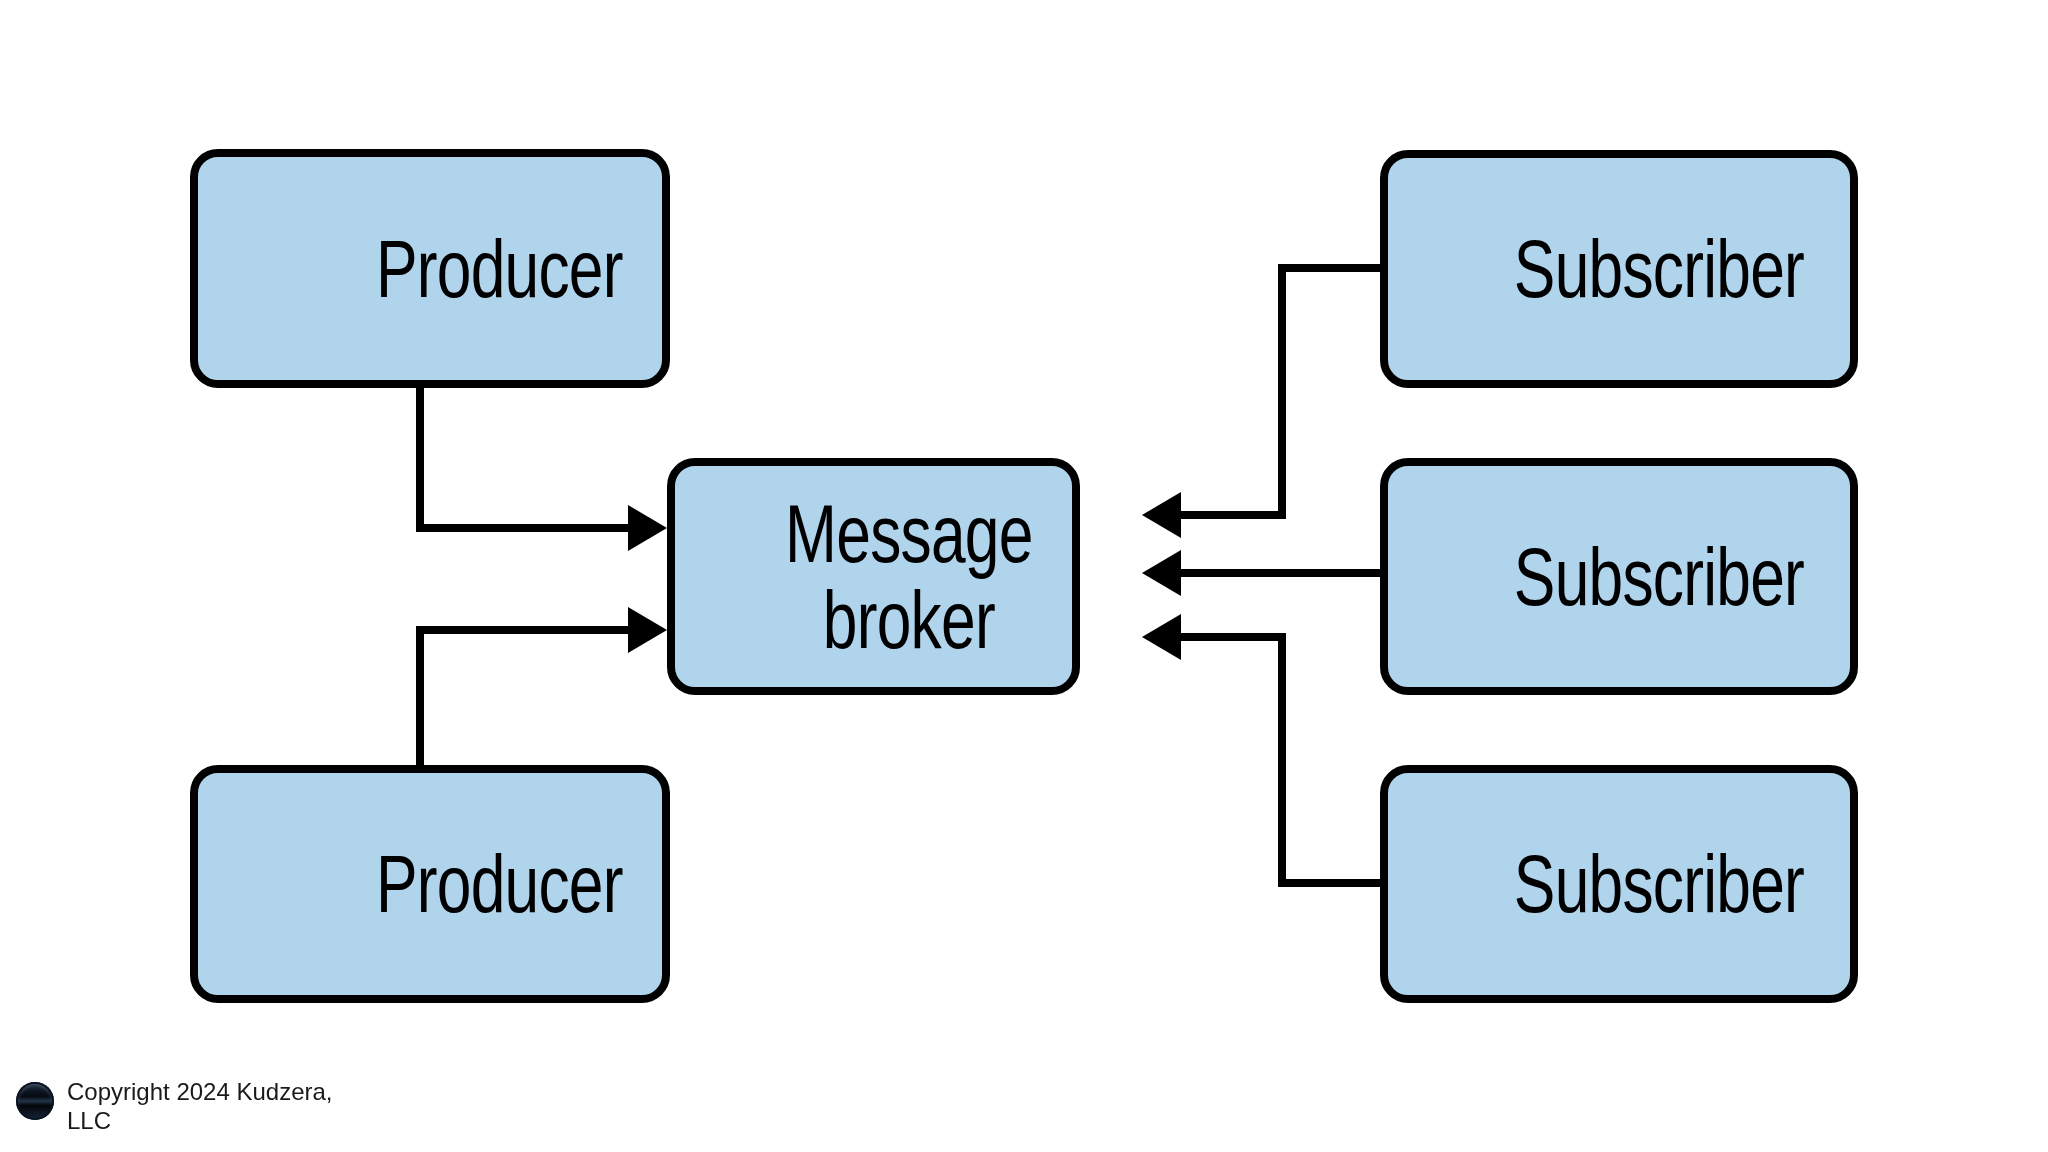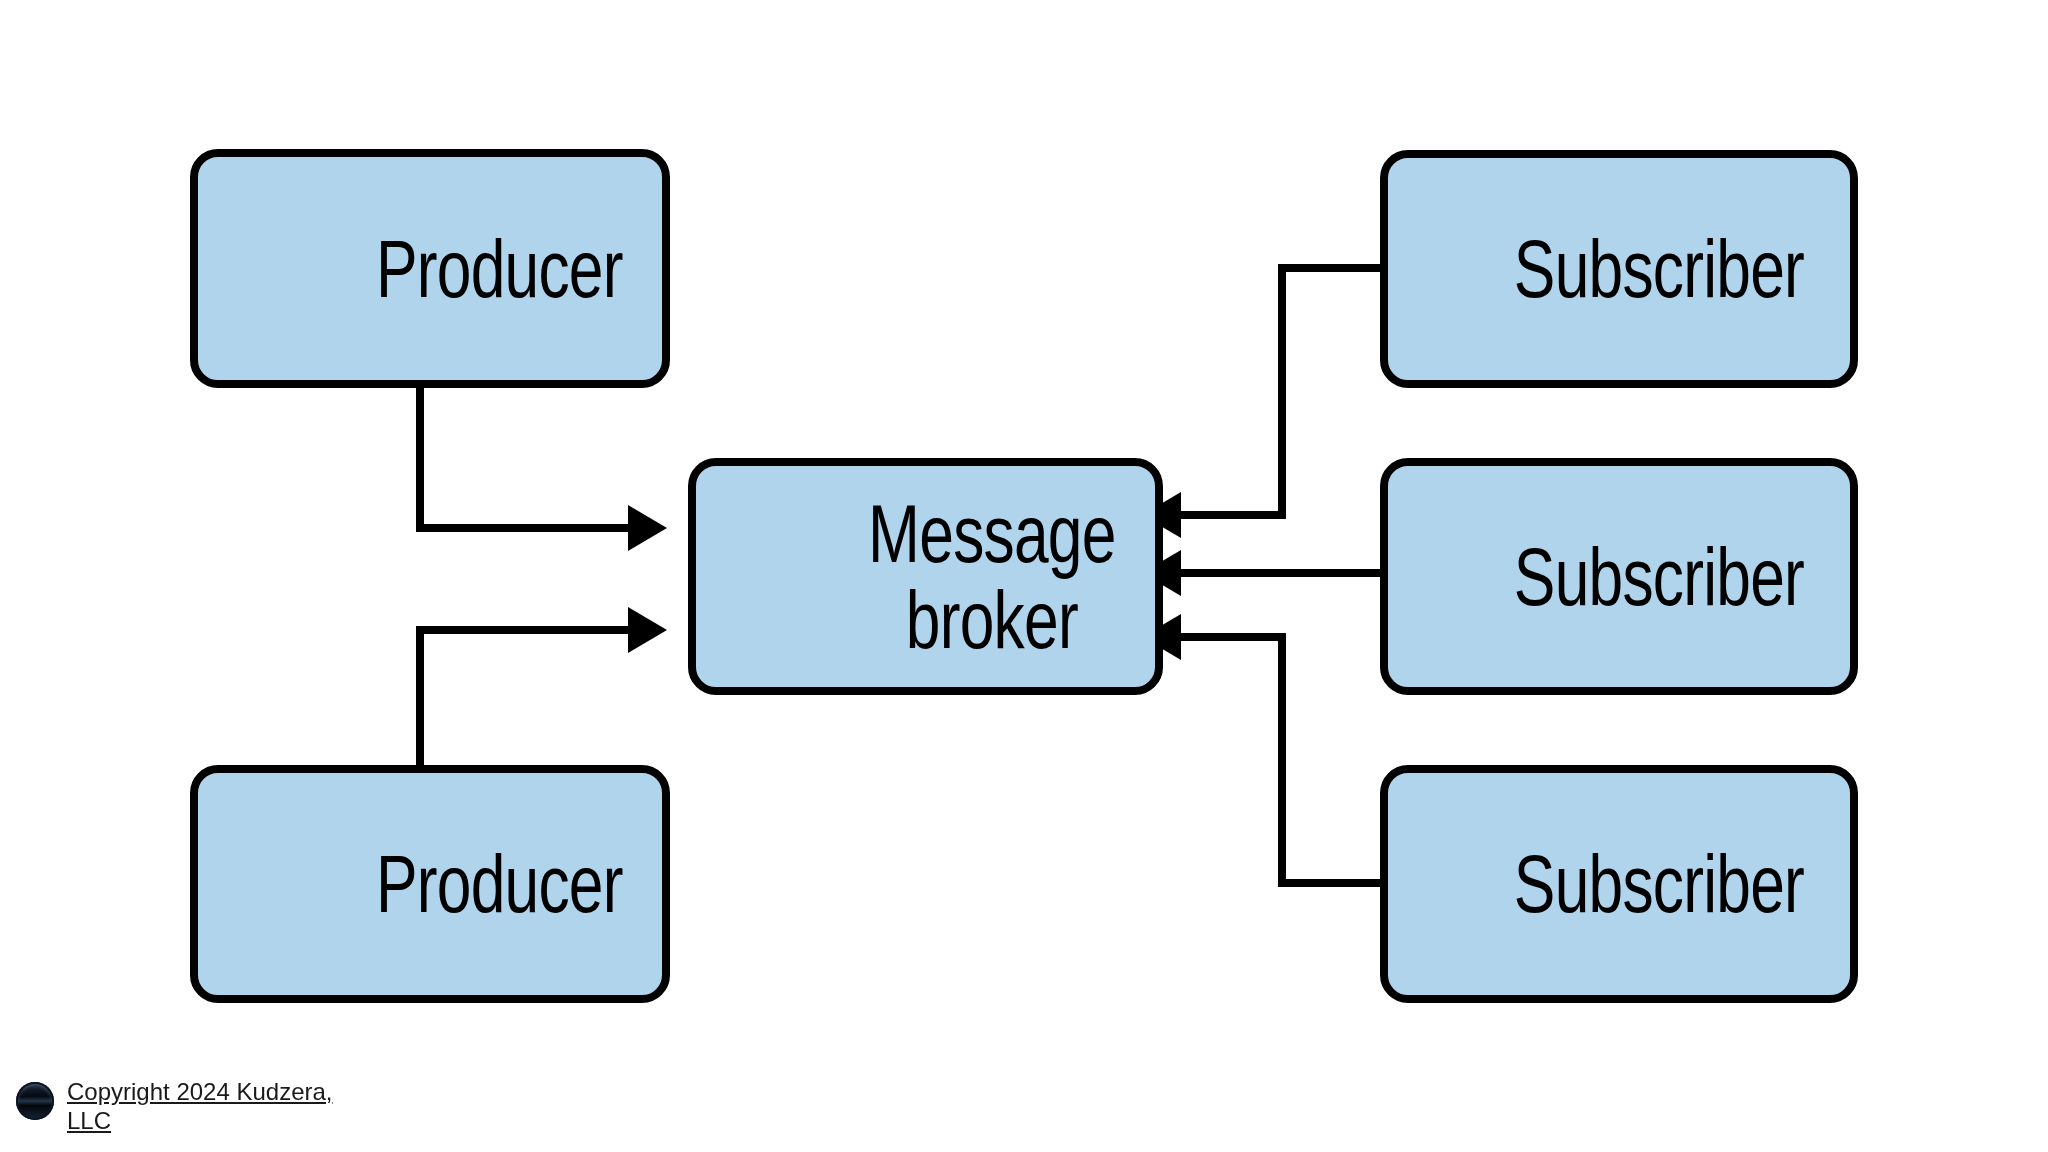--- a/index.html
+++ b/index.html
@@ -37,21 +37,21 @@
     line-height: 1.04;
     color: #000000;
     text-align: center;
     white-space: pre-line;
     transform: scaleX(0.76);
     transform-origin: center center;
     letter-spacing: -1px;
   }
   #producer-1 { left: 190px; top: 149px; width: 480px; height: 239px; }
   #producer-2 { left: 190px; top: 765px; width: 480px; height: 238px; }
-  #message-broker { left: 688px; top: 458px; width: 475px; height: 237px; }
+  #message-broker { left: 667px; top: 458px; width: 413px; height: 237px; }
   #subscriber-1 { left: 1380px; top: 150px; width: 478px; height: 238px; }
   #subscriber-2 { left: 1380px; top: 458px; width: 478px; height: 237px; }
   #subscriber-3 { left: 1380px; top: 765px; width: 478px; height: 238px; }
 
   #footer {
     position: absolute;
     left: 16px;
     top: 1078px;
     display: flex;
     align-items: flex-start;
@@ -64,21 +64,20 @@
     border-radius: 50%;
     background:
       linear-gradient(180deg, #1b2a3d 0%, #060a12 38%, #22344a 50%, #040608 62%, #17263a 100%);
     box-shadow: inset 0 0 0 2px #0a1420, inset 0 3px 4px rgba(200,215,235,0.35);
   }
   #copyright-text {
     font-size: 24px;
     line-height: 1.2;
     color: #1a1a1a;
     white-space: pre-line;
-    text-decoration: underline;
   }
 </style>
 </head>
 <body>
 
 <div id="canvas">
 
   <svg id="edges-svg" viewBox="0 0 2048 1152" xmlns="http://www.w3.org/2000/svg">
 
     <g>

